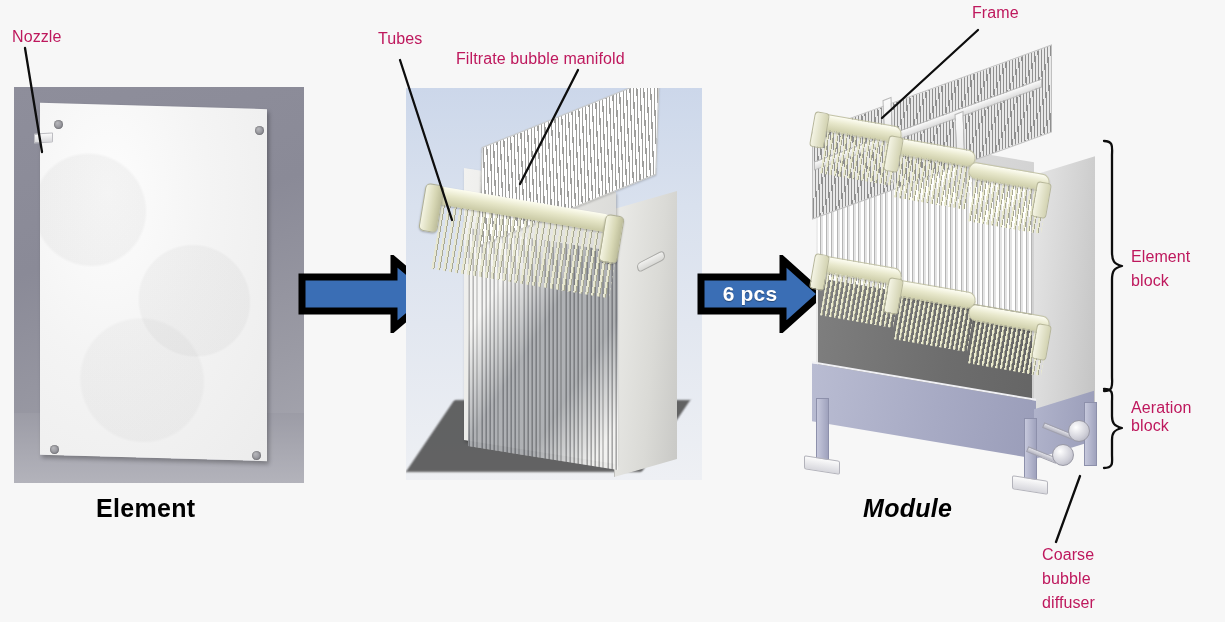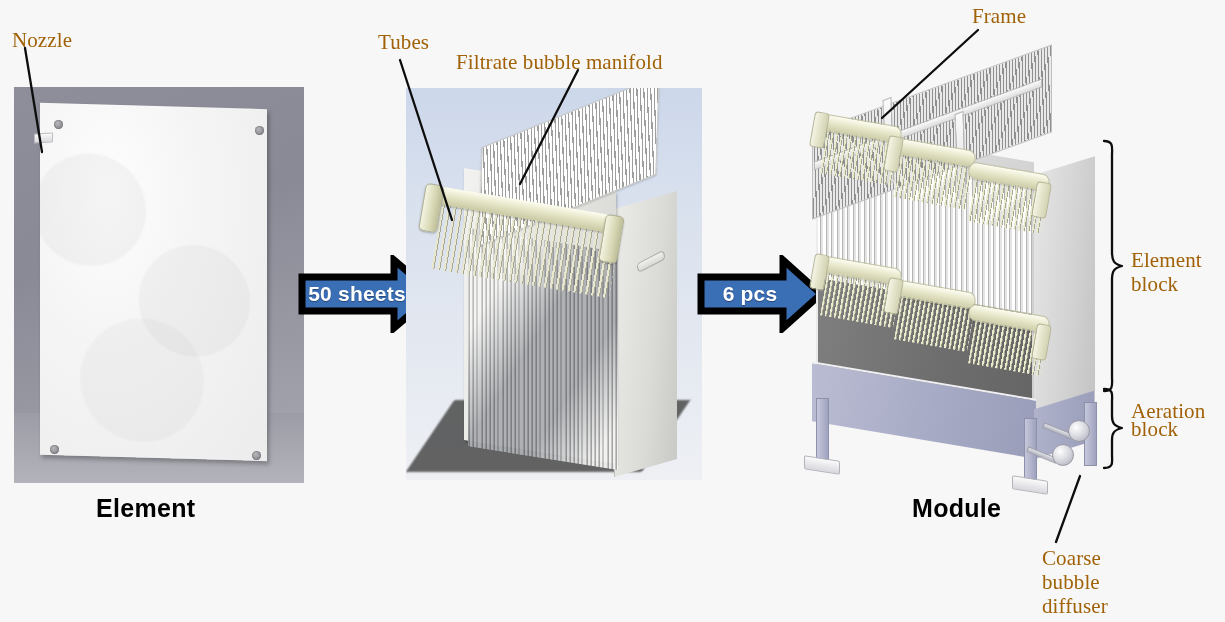--- a/index.html
+++ b/index.html
@@ -10,26 +10,25 @@
     font-family:"Liberation Sans", sans-serif;
     position:relative;
     overflow:hidden;
     -webkit-font-smoothing:antialiased;
   }
   .stage{position:absolute;inset:0;}
 
   
   .callout{
     position:absolute;
-    font-size:21px;
-    color:#a16207;
+    font-size:16px;
+    color:#be185d;
     line-height:1.15;
     white-space:pre;
     letter-spacing:.1px;
-    font-family:Liberation Serif, serif;
   }
   .caption{
     position:absolute;
     font-size:25px;
     font-weight:bold;
     color:#000;
     letter-spacing:.3px;
   }
 
   
@@ -272,21 +271,20 @@
     <line x1="25" y1="48" x2="42" y2="152"></line>
   </svg>
   <div class="callout" style="left:12px;top:28px;">Nozzle</div>
 
   <div class="caption" style="left:96px;top:494px;">Element</div>
 
   <div class="proc-arrow" style="left:298px;top:255px;width:140px;height:78px;">
     <svg width="140" height="78" viewBox="0 0 140 78">
       <polygon points="4,22 96,22 96,5 136,39 96,73 96,56 4,56" fill="#3a6eb5" stroke="#000000" stroke-width="7" stroke-linejoin="miter"></polygon>
     </svg>
-    <div class="lbl">50 sheets</div>
   </div>
 
   <div class="photo-cassette">
     <div class="cass-shadow"></div>
     <div class="cass-side">
       <div class="handle"></div>
     </div>
     <div class="cass-body"></div>
     <div class="cass-stack"></div>
     <div class="cass-top"></div>
@@ -380,15 +378,15 @@
   <div class="callout" style="left:1131px;top:399px;">Aeration</div>
   <div class="callout" style="left:1131px;top:417px;">block</div>
 
   <svg class="leader" style="left:1040px;top:470px;width:70px;height:80px;">
     <line x1="40" y1="6" x2="16" y2="72"></line>
   </svg>
   <div class="callout" style="left:1042px;top:546px;">Coarse</div>
   <div class="callout" style="left:1042px;top:570px;text-align:right;">bubble</div>
   <div class="callout" style="left:1042px;top:594px;">diffuser</div>
 
-  <div class="caption" style="left:912px;top:494px;">Module</div>
+  <div class="caption" style="left:863px;top:494px;font-style:italic;">Module</div>
 
 </div>
 
 </body></html>

